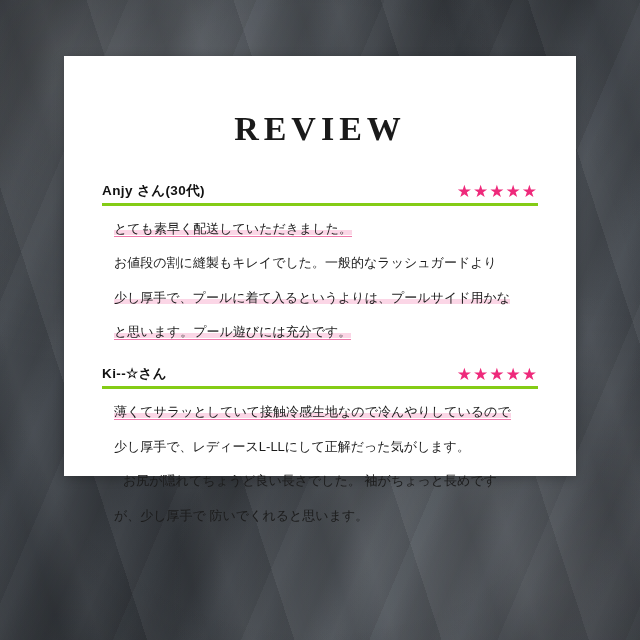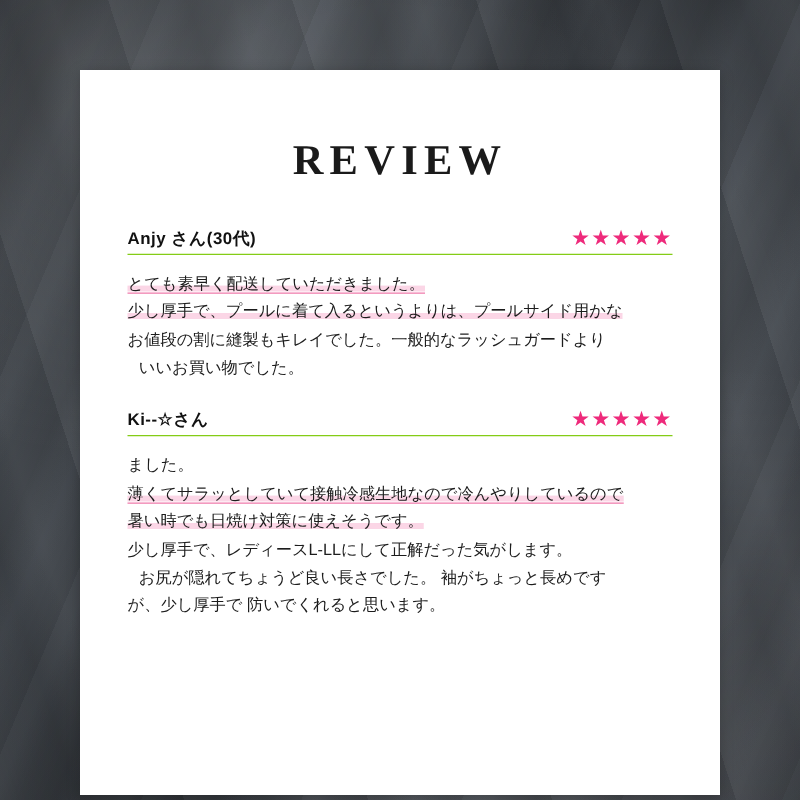--- a/index.html
+++ b/index.html
@@ -55,21 +55,21 @@
       radial-gradient(120% 90% at 88% 92%, rgba(255,255,255,0.10), rgba(0,0,0,0) 52%),
       radial-gradient(120% 120% at 50% 50%, rgba(0,0,0,0) 40%, rgba(0,0,0,0.38) 100%);
   }
 
   
   .card {
     position: absolute;
     left: 64px;
     top: 56px;
     width: 512px;
-    height: 580px;
+    height: 420px;
     background: #ffffff;
     box-shadow: 0 2px 10px rgba(0,0,0,0.25);
   }
   .card-inner {
     padding: 54px 38px 0 38px;
     height: 100%;
     box-sizing: border-box;
   }
   .review-title {
     text-align: center;
@@ -79,22 +79,23 @@
     font-weight: 700;
     color: #1a1a1a;
     margin: 0 0 34px 0;
   }
 
   .review-block {
     margin-bottom: 22px;
   }
   .review-head {
     display: flex;
+    align-items: flex-end;
     justify-content: space-between;
-    border-bottom: 1px solid #84cc16;
+    border-bottom: 3px solid #84cc16;
     padding-bottom: 3px;
     margin-bottom: 12px;
   }
   .reviewer-name {
     font-size: 13.5px;
     font-weight: 700;
     color: #111111;
     letter-spacing: .4px;
     font-family: "Liberation Sans", sans-serif;
   }
@@ -106,21 +107,21 @@
     white-space: nowrap;
   }
 
   .review-body {
     font-size: 13px;
     line-height: 1.72;
     color: #1c1c1c;
     font-family: "Liberation Sans", sans-serif;
   }
   .review-body p {
-    margin: 0;
+    margin: 12px;
   }
   .mark {
     background: linear-gradient(transparent 62%, #fbd6e6 62%, #fbd6e6 96%, transparent 96%);
     border-bottom: 1px solid #f07aab;
   }
   .mark-plain {
     background: linear-gradient(transparent 62%, #fbd6e6 62%, #fbd6e6 96%, transparent 96%);
   }
   .indent {
     display: inline-block;
@@ -142,35 +143,33 @@
 
       <h1 class="review-title">REVIEW</h1>
 
       <div class="review-block">
         <div class="review-head">
           <span class="reviewer-name">Anjy さん(30代)</span>
           <span class="stars">★★★★★</span>
         </div>
         <div class="review-body">
           <p><span class="mark">とても素早く配送していただきました。</span></p>
+          <p><span>お値段の割に縫製もキレイでした。一般的なラッシュガードより</span></p>
           <p><span class="mark-plain">少し厚手で、プールに着て入るというよりは、プールサイド用かな</span></p>
-          <p><span>お値段の割に縫製もキレイでした。一般的なラッシュガードより</span></p>
-          <p><span class="indent"></span><span>いいお買い物でした。</span></p>
+          <p><span class="mark">と思います。プール遊びには充分です。</span></p>
         </div>
       </div>
 
       <div class="review-block">
         <div class="review-head">
           <span class="reviewer-name">Ki--☆さん</span>
           <span class="stars">★★★★★</span>
         </div>
         <div class="review-body">
-          <p><span>ました。</span></p>
           <p><span class="mark">薄くてサラッとしていて接触冷感生地なので冷んやりしているので</span></p>
-          <p><span class="mark-plain">暑い時でも日焼け対策に使えそうです。</span></p>
           <p><span>少し厚手で、レディースL-LLにして正解だった気がします。</span></p>
           <p><span class="indent"></span><span>お尻が隠れてちょうど良い長さでした。 袖がちょっと長めです</span></p>
           <p><span>が、少し厚手で 防いでくれると思います。</span></p>
         </div>
       </div>
 
     </div>
   </div>
 </div>
 

